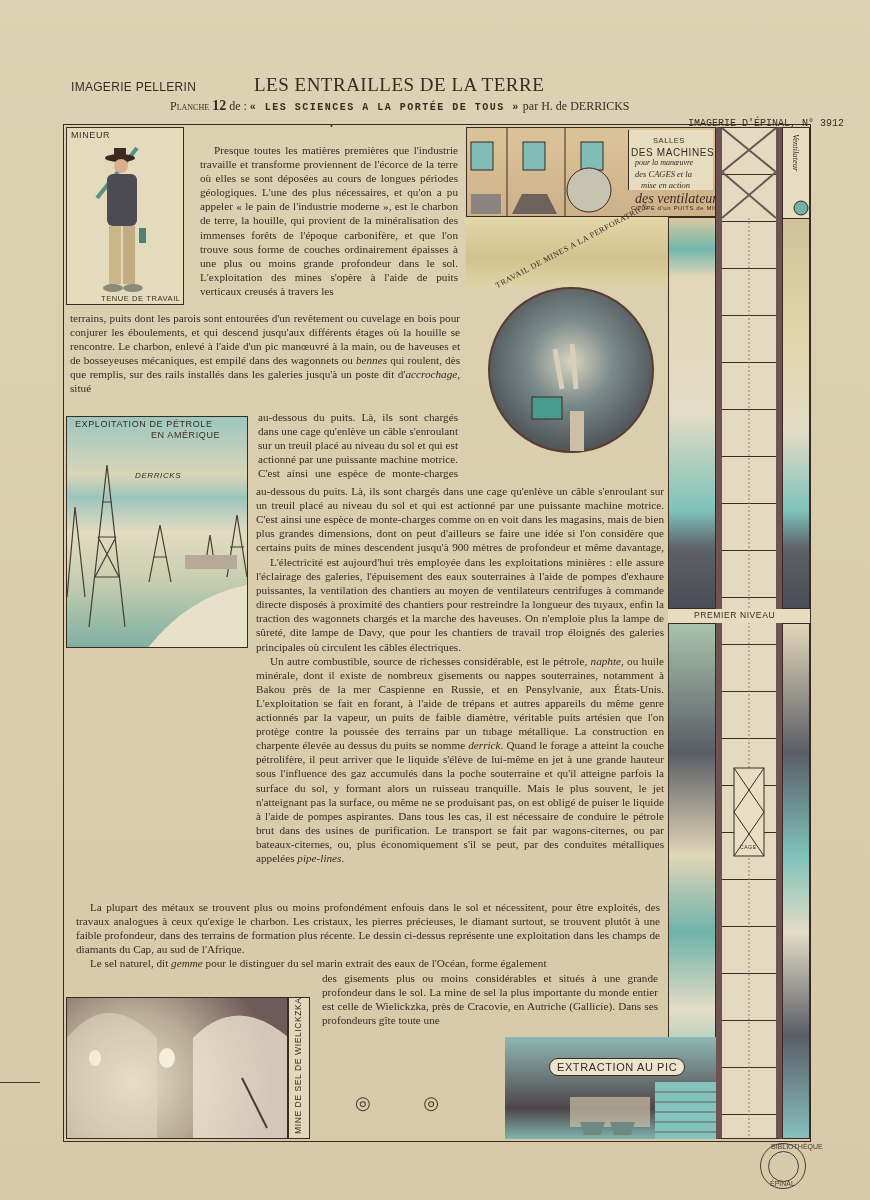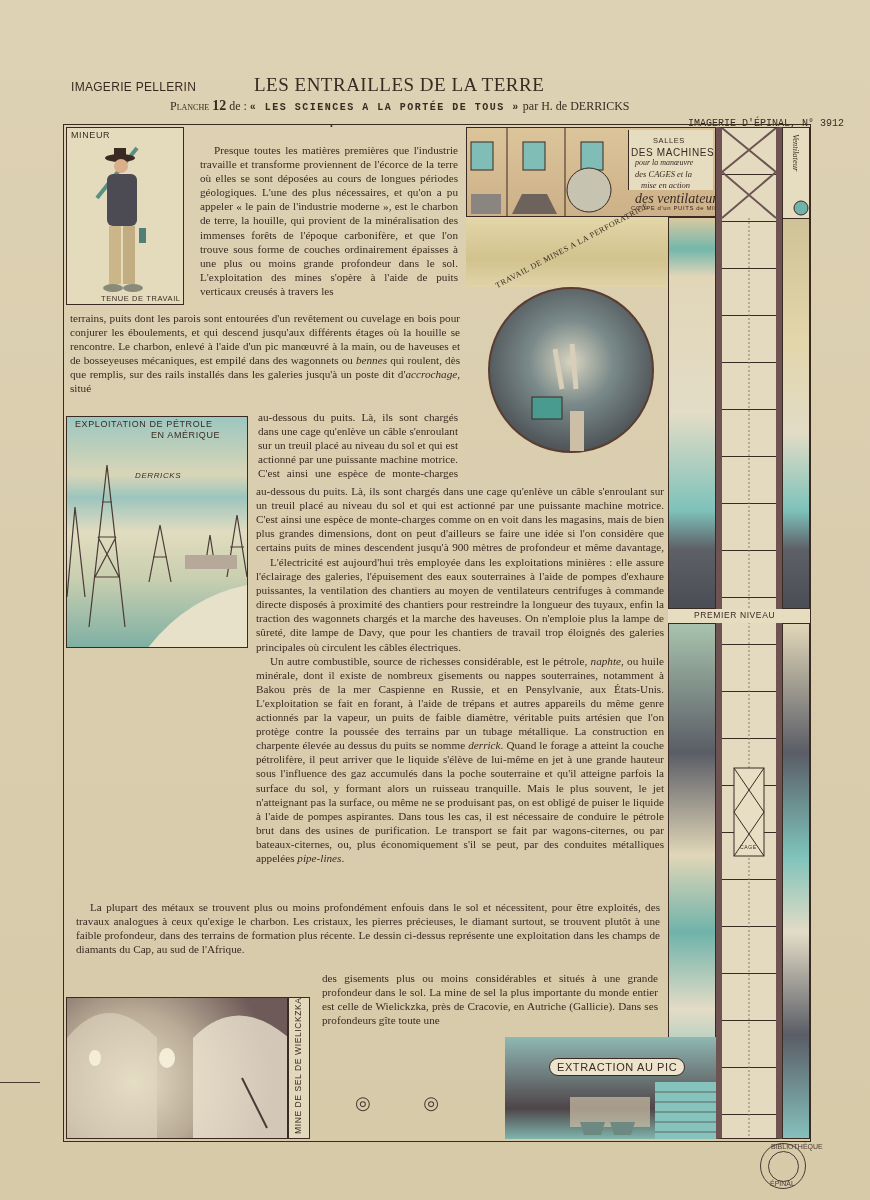--- a/index.html
+++ b/index.html
@@ -196,20 +196,21 @@
   <div class="text" style="left:258px;top:410px;width:200px;">
     <p class="noind" style="height:70px;overflow:hidden;">au-dessous du puits. Là, ils sont chargés dans une cage qu'enlève un câble s'enroulant sur un treuil placé au niveau du sol et qui est actionné par une puissante machine motrice. C'est ainsi une espèce de monte-charges comme on en voit dans les magasins, mais de bien plus grandes dimensions, dont on peut d'ailleurs se faire une idée si l'on considère que certains puits de mines descendent jusqu'à 900 mètres de profondeur et même davantage, et que la cage doit contenir trois ou quatre wagonnets.</p>
   </div>
   <div class="text" style="left:256px;top:484px;width:408px;">
     <p class="noind" style="height:71px;overflow:hidden;">au-dessous du puits. Là, ils sont chargés dans une cage qu'enlève un câble s'enroulant sur un treuil placé au niveau du sol et qui est actionné par une puissante machine motrice. C'est ainsi une espèce de monte-charges comme on en voit dans les magasins, mais de bien plus grandes dimensions, dont on peut d'ailleurs se faire une idée si l'on considère que certains puits de mines descendent jusqu'à 900 mètres de profondeur et même davantage, et que la cage doit contenir trois ou quatre wagonnets.</p>
     <p>L'électricité est aujourd'hui très employée dans les exploitations minières : elle assure l'éclairage des galeries, l'épuisement des eaux souterraines à l'aide de pompes d'exhaure puissantes, la ventilation des chantiers au moyen de ventilateurs centrifuges à commande directe disposés à proximité des chantiers pour restreindre la longueur des tuyaux, enfin la traction des wagonnets chargés et la marche des haveuses. On n'emploie plus la lampe de sûreté, dite lampe de Davy, que pour les chantiers de travail trop éloignés des galeries principales où circulent les câbles électriques.</p>
     <p><span>Un autre combustible, source de richesses considérable, est le pétrole,</span> <em>naphte</em><span>, ou huile minérale, dont il existe de nombreux gisements ou nappes souterraines, notamment à Bakou près de la mer Caspienne en Russie, et en Pensylvanie, aux États-Unis. L'exploitation se fait en forant, à l'aide de trépans et autres appareils du même genre actionnés par la vapeur, un puits de faible diamètre, véritable puits artésien que l'on protège contre la poussée des terrains par un tubage métallique. La construction en charpente élevée au dessus du puits se nomme</span> <em>derrick</em><span>. Quand le forage a atteint la couche pétrolifère, il peut arriver que le liquide s'élève de lui-même en jet à une grande hauteur sous l'influence des gaz accumulés dans la poche souterraine et qu'il atteigne parfois la surface du sol, y formant alors un ruisseau tranquille. Mais le plus souvent, le jet n'atteignant pas la surface, ou même ne se produisant pas, on est obligé de puiser le liquide à l'aide de pompes aspirantes. Dans tous les cas, il est nécessaire de conduire le pétrole brut dans des usines de purification. Le transport se fait par wagons-citernes, ou par bateaux-citernes, ou, plus économiquement s'il se peut, par des conduites métalliques appelées</span> <em>pipe-lines</em>.</p>
   </div>
   <div class="text" style="left:76px;top:900px;width:584px;">
     <p>La plupart des métaux se trouvent plus ou moins profondément enfouis dans le sol et nécessitent, pour être exploités, des travaux analogues à ceux qu'exige le charbon. Les cristaux, les pierres précieuses, le diamant surtout, se trouvent plutôt à une faible profondeur, dans des terrains de formation plus récente. Le dessin ci-dessus représente une exploitation dans les champs de diamants du Cap, au sud de l'Afrique.</p>
+    <p><span>Le sel naturel, dit</span> <em>gemme</em> <span>pour le distinguer du sel marin extrait des eaux de l'Océan, forme également</span></p>
   </div>
   <div class="text" style="left:322px;top:971px;width:336px;">
     <p class="noind">des gisements plus ou moins considérables et situés à une grande profondeur dans le sol. La mine de sel la plus importante du monde entier est celle de Wielickzka, près de Cracovie, en Autriche (Gallicie). Dans ses profondeurs gîte toute une</p>
   </div>
 
   <div class="ornament">◎ ◎</div>
 
   <div class="stamp"></div>
   <div class="stamp-txt">BIBLIOTHÈQUE</div>
   <div class="stamp-txt2">ÉPINAL</div>

